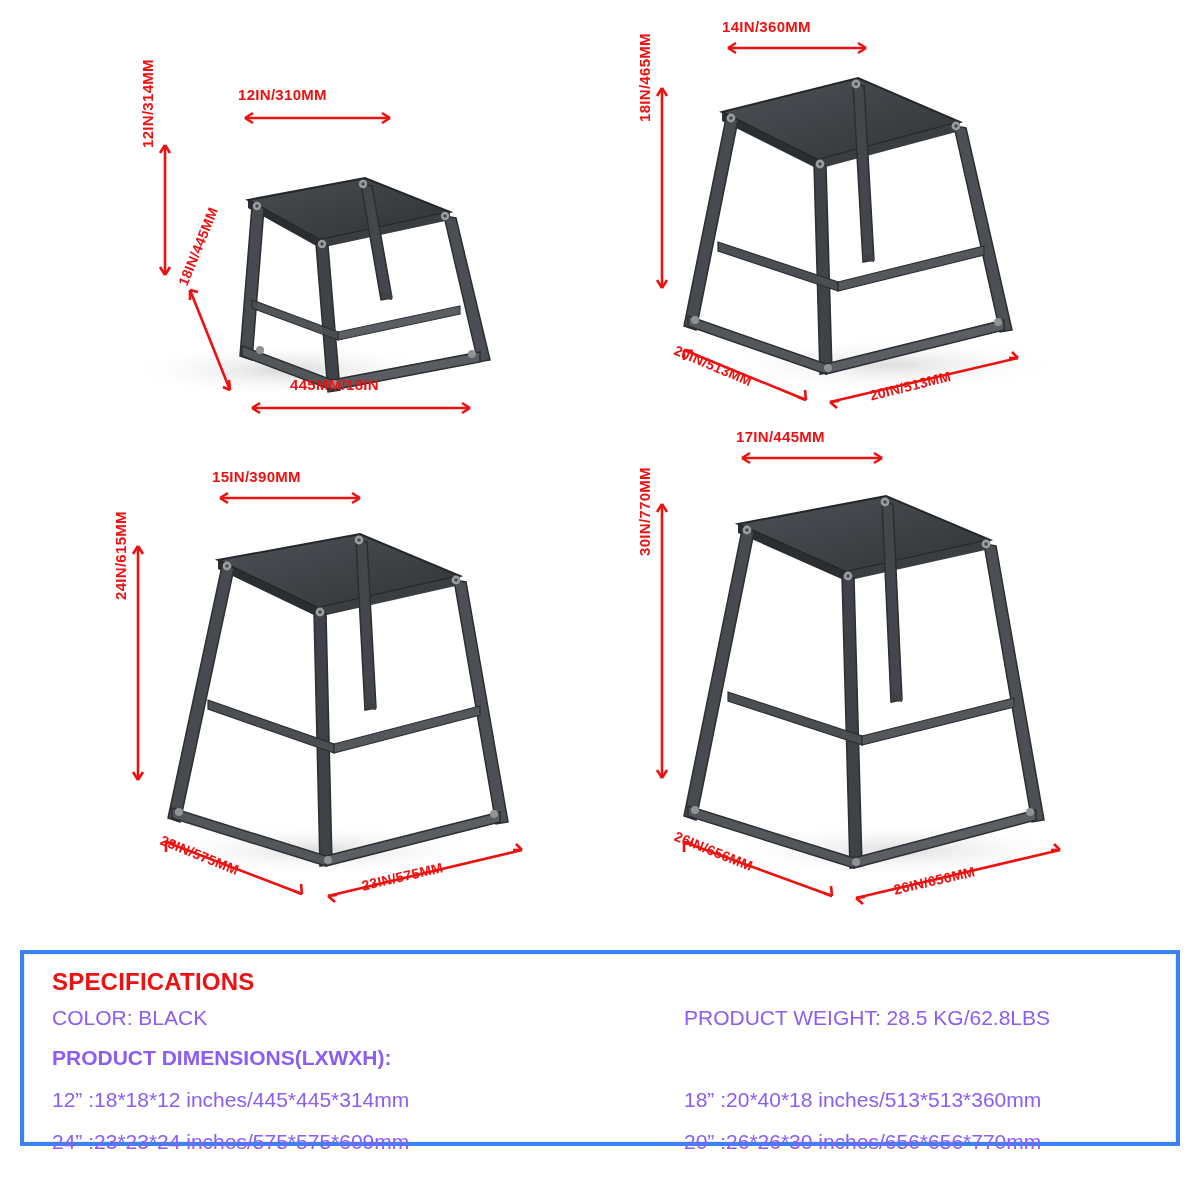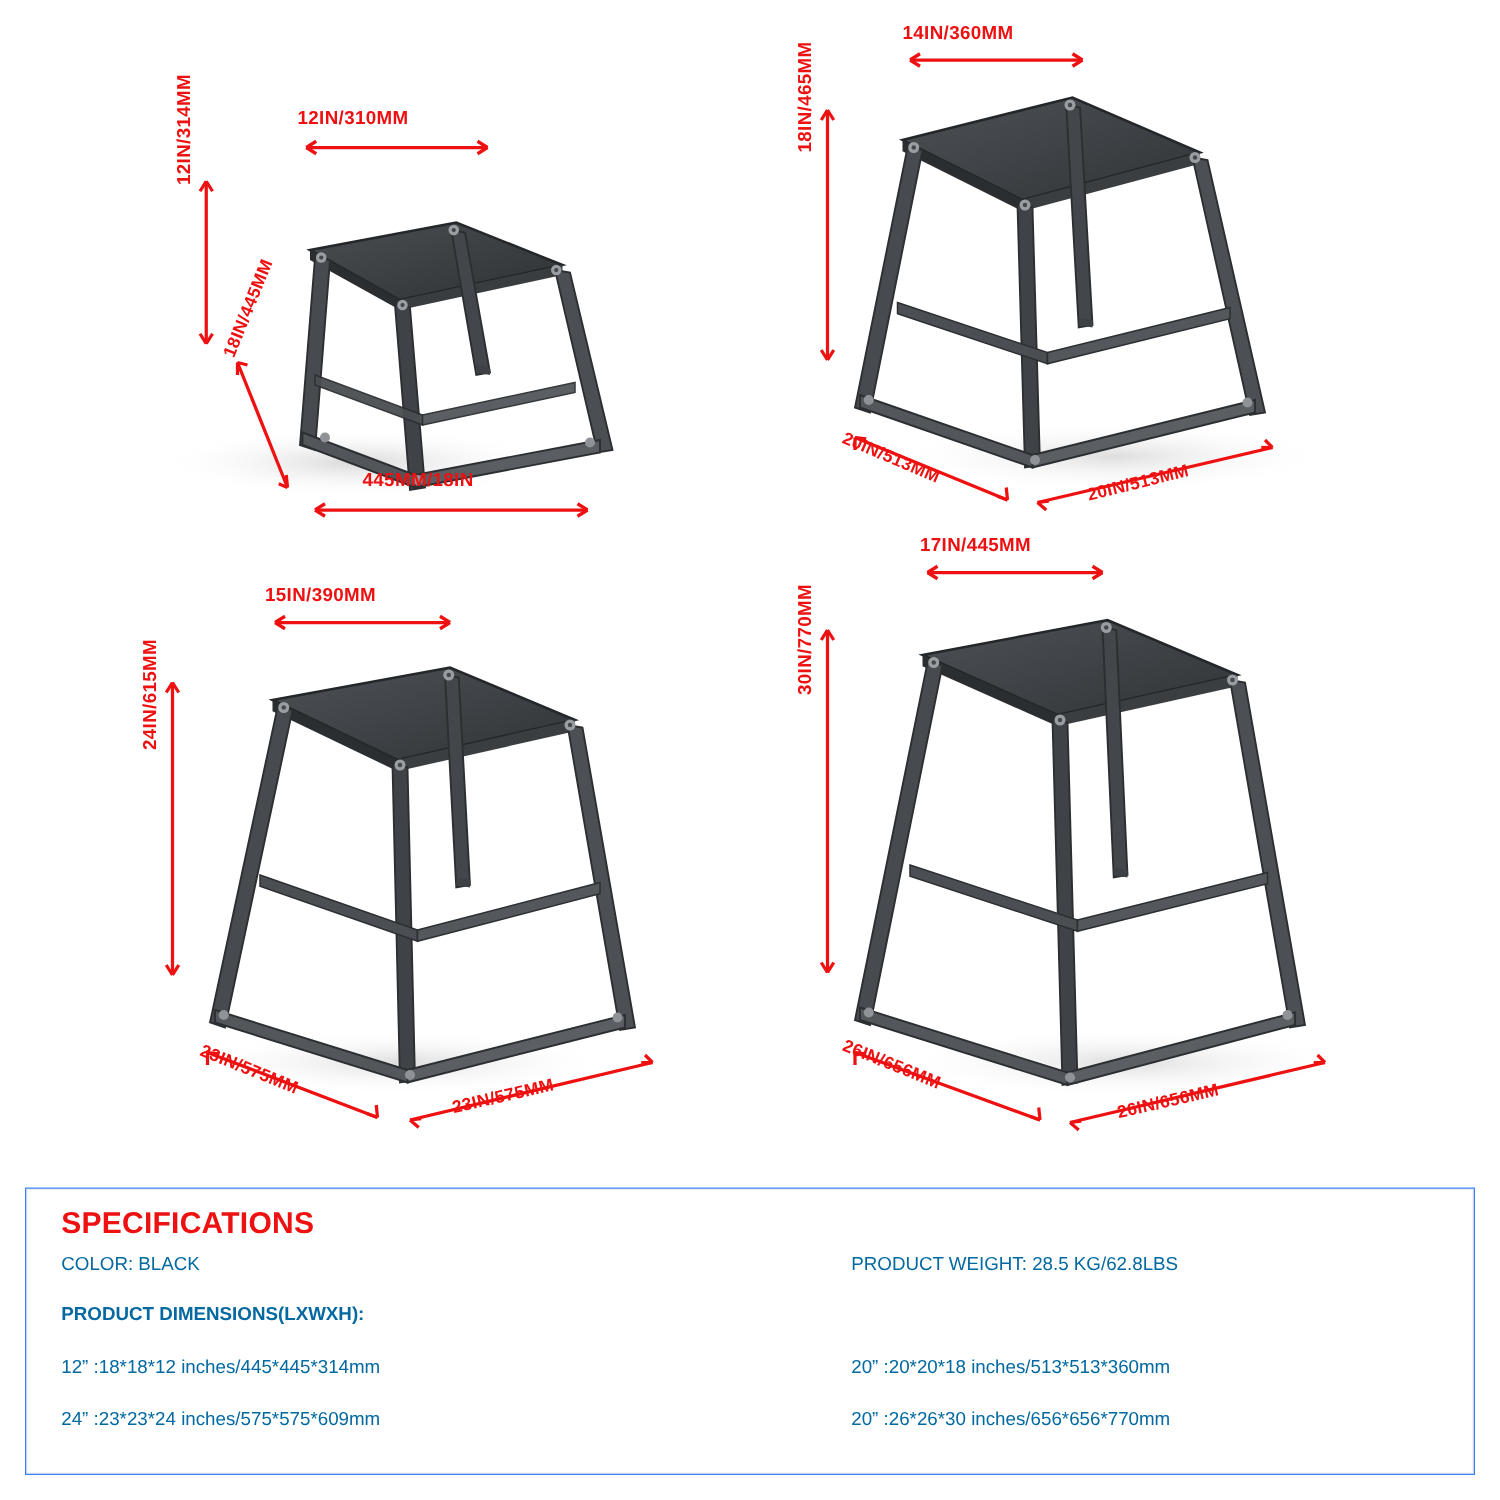--- a/index.html
+++ b/index.html
@@ -30,34 +30,34 @@
     letter-spacing: .3px;
     white-space: nowrap;
     font-family: "Liberation Sans", sans-serif;
   }
   .dim.small { font-size: 14px; }
 
   
   #spec-panel {
     position: absolute;
     left: 20px; top: 950px;
-    width: 1160px; height: 230px;
+    width: 1160px; height: 196px;
     background: #ffffff;
-    border: 1px solid #3b82f6;
+    border: 4px solid #3b82f6;
     box-shadow: 0 0 0 1px #eaeaea inset;
   }
   .spec-title {
     position: absolute; left: 28px; top: 14px;
     color: #ee1111; font-size: 24px; font-weight: bold;
     letter-spacing: .2px;
   }
   .spec-line {
     position: absolute;
-    color: #0369a1;
-    font-size: 15px;
+    color: #8b5cf6;
+    font-size: 21px;
     white-space: nowrap;
   }
   #spec-color   { left: 28px;  top: 52px; }
   #spec-weight  { left: 660px; top: 52px; font-weight: normal; }
   #spec-dims-h  { left: 28px;  top: 92px; font-weight: bold; }
   #spec-12      { left: 28px;  top: 134px; }
   #spec-18      { left: 660px; top: 134px; }
   #spec-24      { left: 28px;  top: 176px; }
   #spec-30      { left: 660px; top: 176px; }
 </style>
@@ -345,18 +345,18 @@
     <div class="dim small" style="left:78px; top:398px; transform:rotate(22deg); transform-origin:left top;">26IN/656MM</div>
     <div class="dim small" style="left:292px; top:452px; transform:rotate(-13deg); transform-origin:left top;">26IN/656MM</div>
   </div>
 
   <div id="spec-panel">
     <div class="spec-title">SPECIFICATIONS</div>
     <div class="spec-line" id="spec-color">COLOR: BLACK</div>
     <div class="spec-line" id="spec-weight">PRODUCT WEIGHT: 28.5 KG/62.8LBS</div>
     <div class="spec-line" id="spec-dims-h">PRODUCT DIMENSIONS(LXWXH):</div>
     <div class="spec-line" id="spec-12">12” :18*18*12 inches/445*445*314mm</div>
-    <div class="spec-line" id="spec-18">20” :20*20*18 inches/513*513*360mm</div>
+    <div class="spec-line" id="spec-18">18” :20*40*18 inches/513*513*360mm</div>
     <div class="spec-line" id="spec-24">24” :23*23*24 inches/575*575*609mm</div>
     <div class="spec-line" id="spec-30">20” :26*26*30 inches/656*656*770mm</div>
   </div>
 
 </div>
 
 </body></html>

